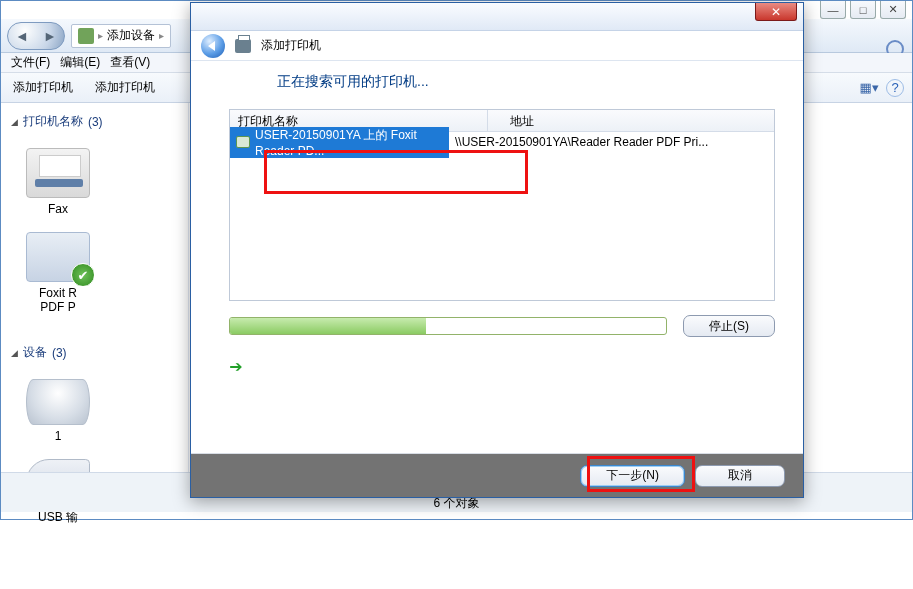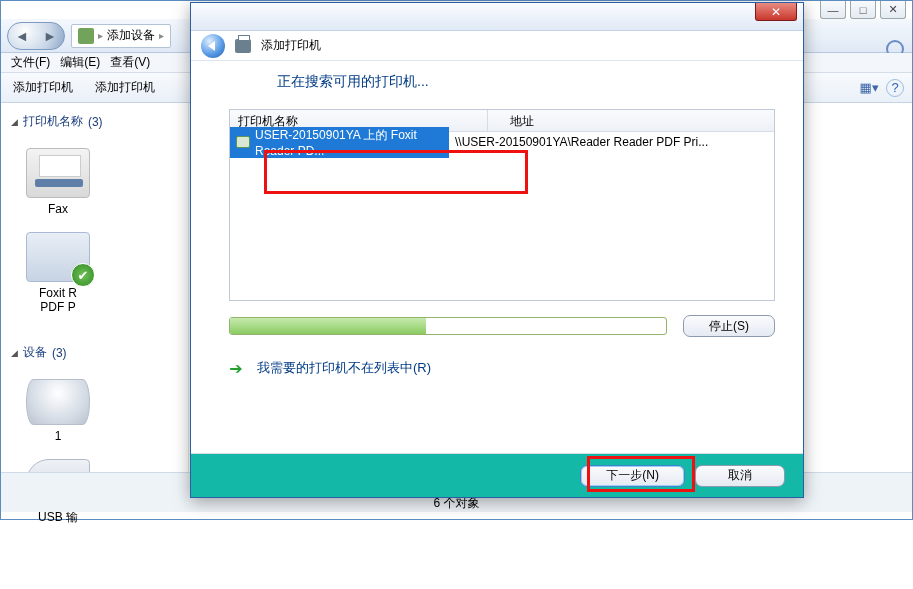--- a/index.html
+++ b/index.html
@@ -112,21 +112,21 @@
 
   .progress-row { display:flex; align-items:center; gap:16px; margin-top:14px; }
   .progress { flex:1; height:18px; border:1px solid #92b36a; border-radius:3px; background:#fff; overflow:hidden; position:relative; }
   .progress-fill { position:absolute; left:0; top:0; bottom:0; width:45%; background:linear-gradient(#c7ebae,#8bcb63); }
   .btn { height:22px; min-width:90px; border:1px solid #8d9ab0; background:linear-gradient(#fafbfd,#e5eaf2); border-radius:7px; padding:0 25px; display:flex; align-items:center; justify-content:center; cursor:pointer; }
 
   .notlisted { margin-top:22px; display:flex; align-items:center; gap:14px; color:#003b84; font-size:13px; }
   .arrow-rt { width:14px; height:14px; display:flex; align-items:center; justify-content:center; color:#22a02a; font-size:16px; }
 
   .dlg-footer {
-    position:absolute; left:0; right:0; bottom:0; height:44px; background:#14b8a6;
+    position:absolute; left:0; right:0; bottom:0; height:44px; background:#737373;
     border-top:1px solid #d8dde5; display:flex; align-items:center; justify-content:flex-end; gap:10px; padding:0 18px;
   }
   .btn-primary { border:1px solid #3a87cf; box-shadow:inset 0 0 0 1px #9dcdf4; }
   .red-box-btn { position:absolute; right:108px; bottom:5px; width:108px; height:36px; border:3px solid #e11; pointer-events:none; }
 </style>
 </head>
 <body>
 
 <div class="explorer">
   <div class="titlebar-controls">
@@ -235,21 +235,20 @@
 
     <div class="progress-row">
       <div class="progress">
           <div class="progress-fill"></div>
         </div>
       <div class="btn">停止(S)</div>
     </div>
 
     <div class="notlisted">
       <span class="arrow-rt">➔</span>
-      <span>我需要的打印机不在列表中(R)</span>
     </div>
   </div>
 
   <div class="dlg-footer">
     <div class="btn btn-primary">下一步(N)</div>
     <div class="btn">取消</div>
   </div>
 
   <div class="red-box-btn"></div>
 </div>

